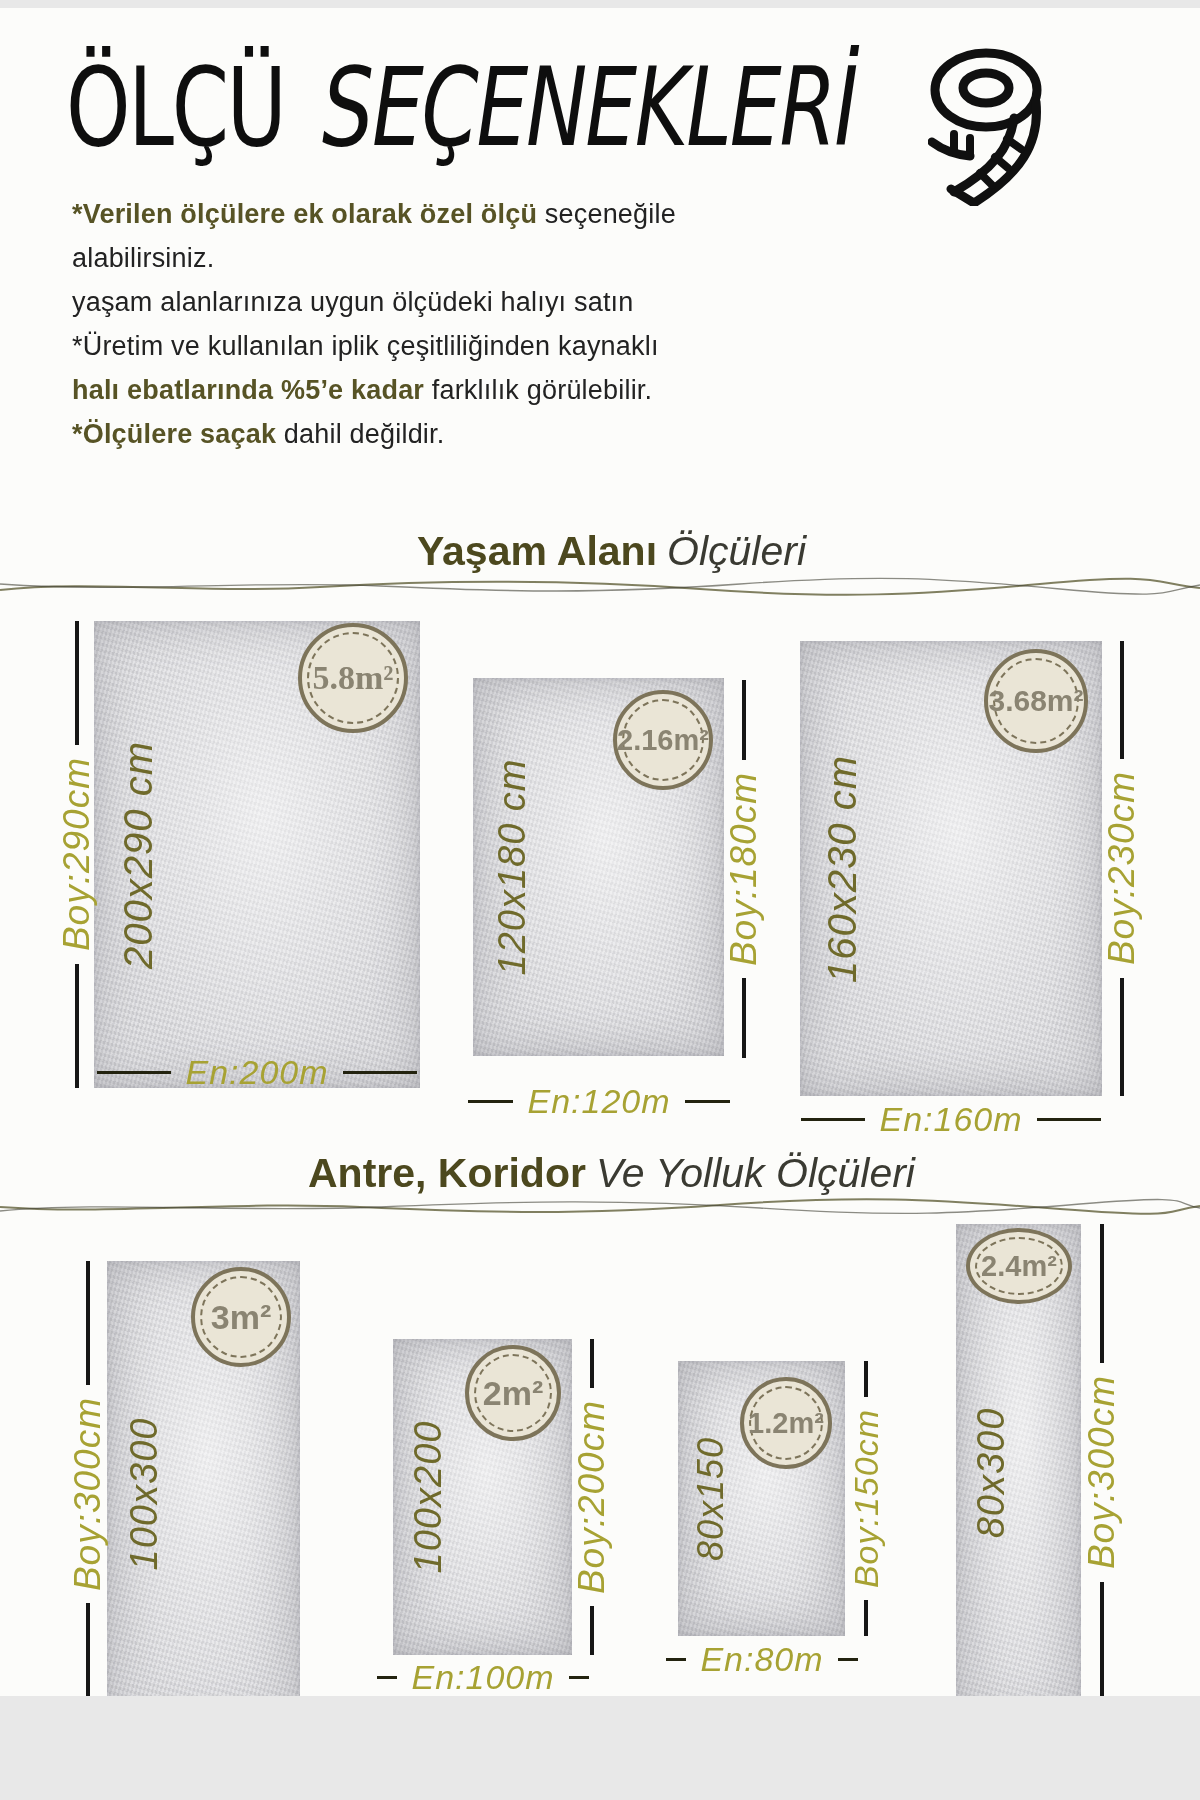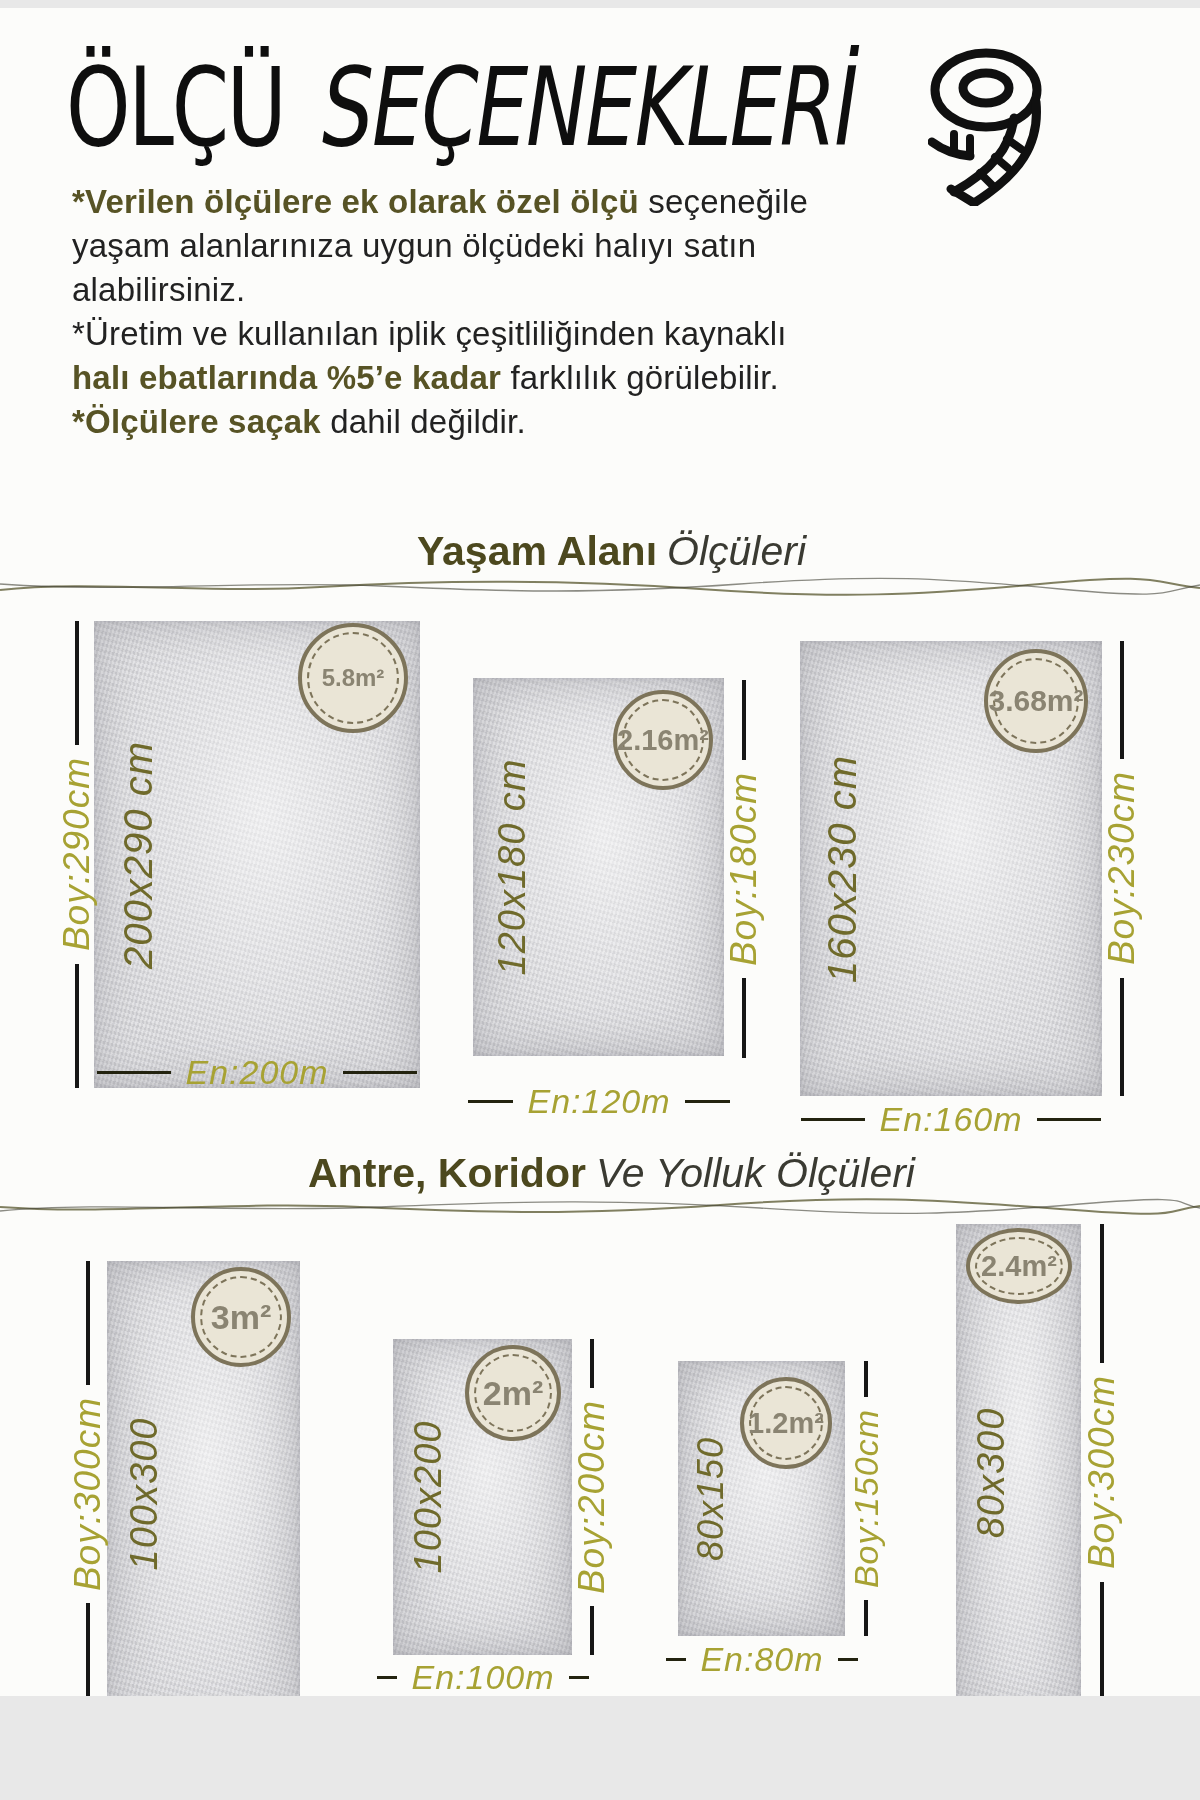--- a/index.html
+++ b/index.html
@@ -7,21 +7,21 @@
           font-family:"Liberation Sans",sans-serif;color:#1f1f1f;margin:8px auto;padding-left:23px;}
 
   
   .main-title{position:absolute;left:66px;top:46px;font-size:108px;line-height:1;
               color:#0e0e0e;white-space:nowrap;transform:scaleX(.76);transform-origin:left top;
               letter-spacing:-3px;font-family:"DejaVu Sans",sans-serif;}
   .main-title .t2{font-style:italic;margin-left:18px;}
   .tape-icon{position:absolute;left:928px;top:38px;}
 
   
-  .intro{position:absolute;left:72px;top:172px;width:820px;font-size:33px;line-height:44px;
+  .intro{position:absolute;left:72px;top:184px;width:820px;font-size:27px;line-height:44px;
          color:#222;letter-spacing:.2px;}
   .ob{font-weight:700;color:#575325;}
 
   
   .section-title{position:absolute;left:0;width:100%;text-align:center;font-size:41px;line-height:1.15;}
   .st-bold{font-weight:700;color:#4c481e;}
   .st-italic{font-style:italic;font-weight:400;color:#3a3a32;margin-left:10px;}
   .wavy{position:absolute;left:0;width:1200px;height:22px;}
 
   
@@ -70,38 +70,38 @@
     <path d="M108 56 C 112 98 92 128 46 157"></path>
     <path d="M86 72 C 82 102 64 124 26 146"></path>
     <path d="M46 157 L 23 143"></path>
     <path d="M93 103 L 79 93" stroke-width="8"></path>
     <path d="M80 122 L 67 111" stroke-width="8"></path>
     <path d="M64 139 L 52 127" stroke-width="8"></path>
   </svg>
 
   <div class="intro">
     <div><span class="ob">*Verilen ölçülere ek olarak özel ölçü</span><span> seçeneğile</span></div>
+    <div>alabilirsiniz.</div>
     <div>yaşam alanlarınıza uygun ölçüdeki halıyı satın</div>
-    <div>alabilirsiniz.</div>
     <div>*Üretim ve kullanılan iplik çeşitliliğinden kaynaklı</div>
     <div><span class="ob">halı ebatlarında %5’e kadar</span><span> farklılık görülebilir.</span></div>
     <div><span class="ob">*Ölçülere saçak</span><span> dahil değildir.</span></div>
   </div>
 
   <div class="section-title" style="top:520px;">
     <span class="st-bold">Yaşam Alanı</span><span class="st-italic">Ölçüleri</span>
   </div>
   <svg class="wavy" style="top:568px;" viewBox="0 0 1200 22" preserveAspectRatio="none">
     <path d="M0,14 C90,4 200,18 320,11 S 560,3 700,13 S 920,19 1040,8 S 1150,6 1200,12" stroke="#72714f" stroke-width="2" fill="none" opacity=".9"></path>
     <path d="M0,8 C130,17 250,4 380,10 S 600,18 740,8 S 940,2 1060,13 S 1160,15 1200,9" stroke="#3f3f33" stroke-width="1.3" fill="none" opacity=".6"></path>
   </svg>
 
   <div class="rug" style="left:94px;top:613px;width:326px;height:467px;">
     <div class="badge" style="left:204px;top:2px;width:110px;height:110px;">
-      <span style="font-size:24px;">5.8m²</span>
+      <span style="font-size:34px;font-family:Liberation Serif, serif;">5.8m²</span>
     </div>
     <div class="rug-size" style="left:22px;font-size:40px;">200x290 cm</div>
   </div>
   <div class="vdim" style="left:55px;top:613px;height:467px;">
     <div class="vline"></div>
     <div class="vtext">Boy:290cm</div>
     <div class="vline"></div>
   </div>
   <div class="endim" style="left:97px;top:1045px;width:320px;">
     <div class="hline"></div>

